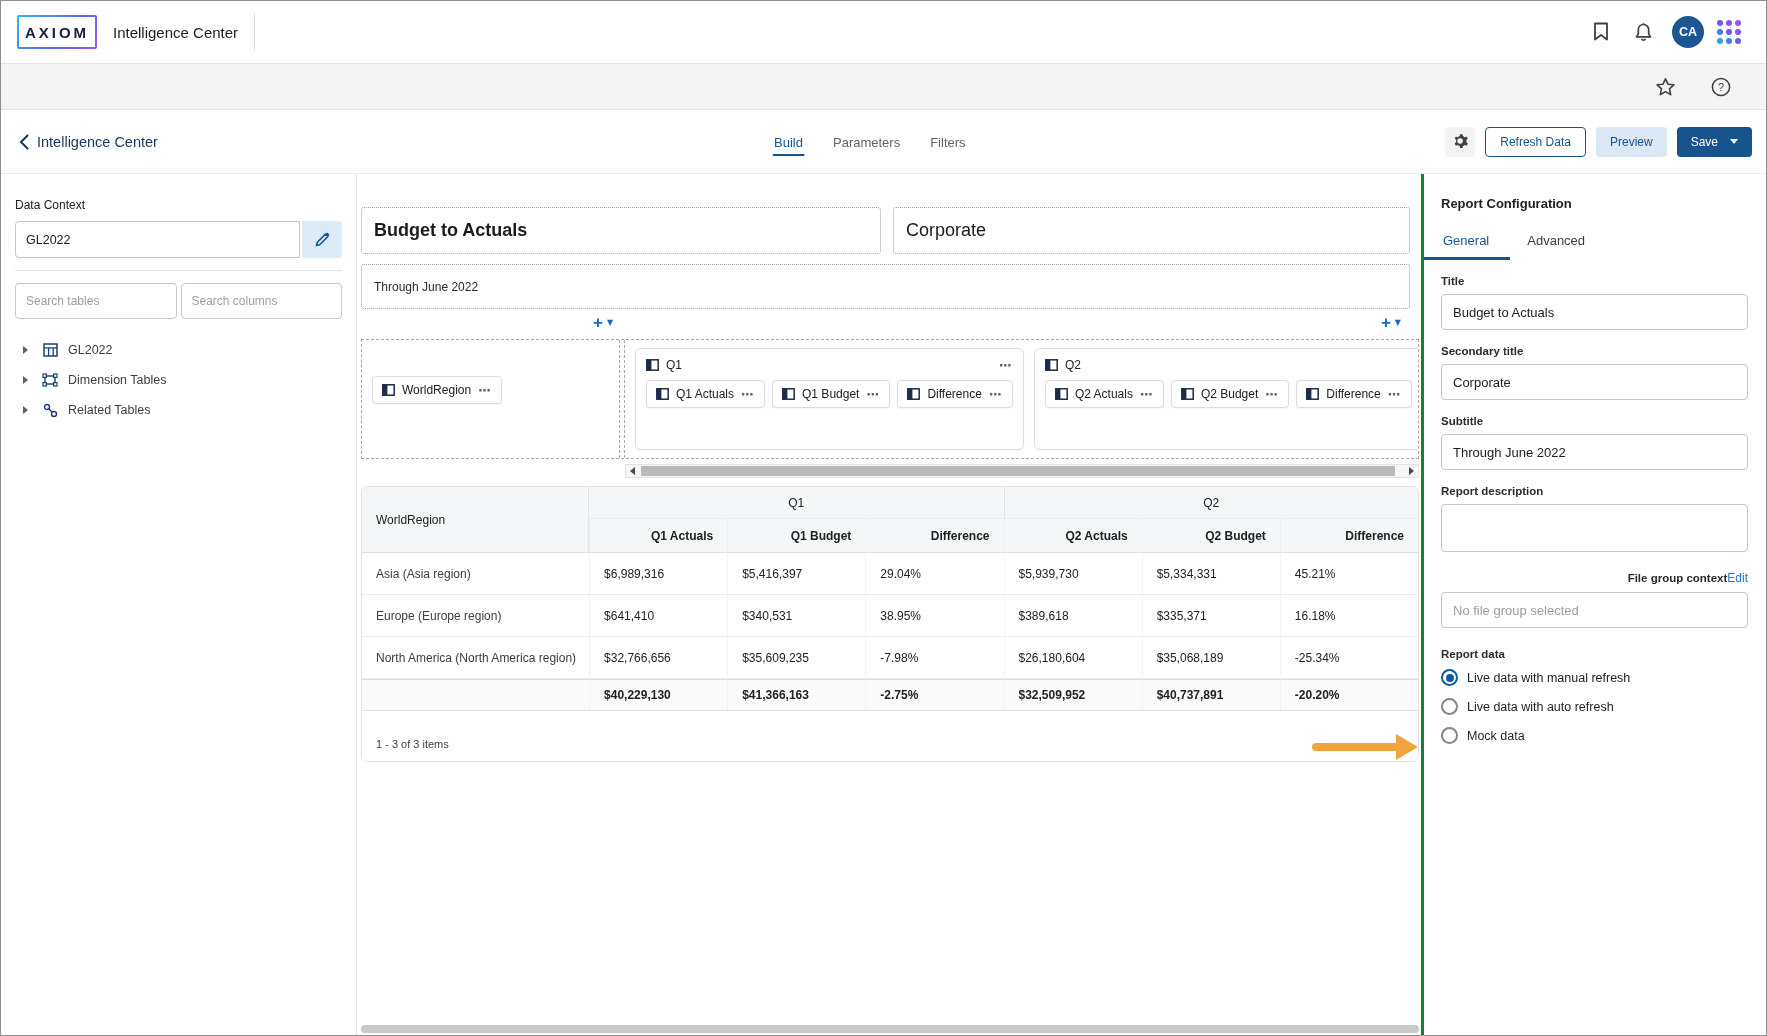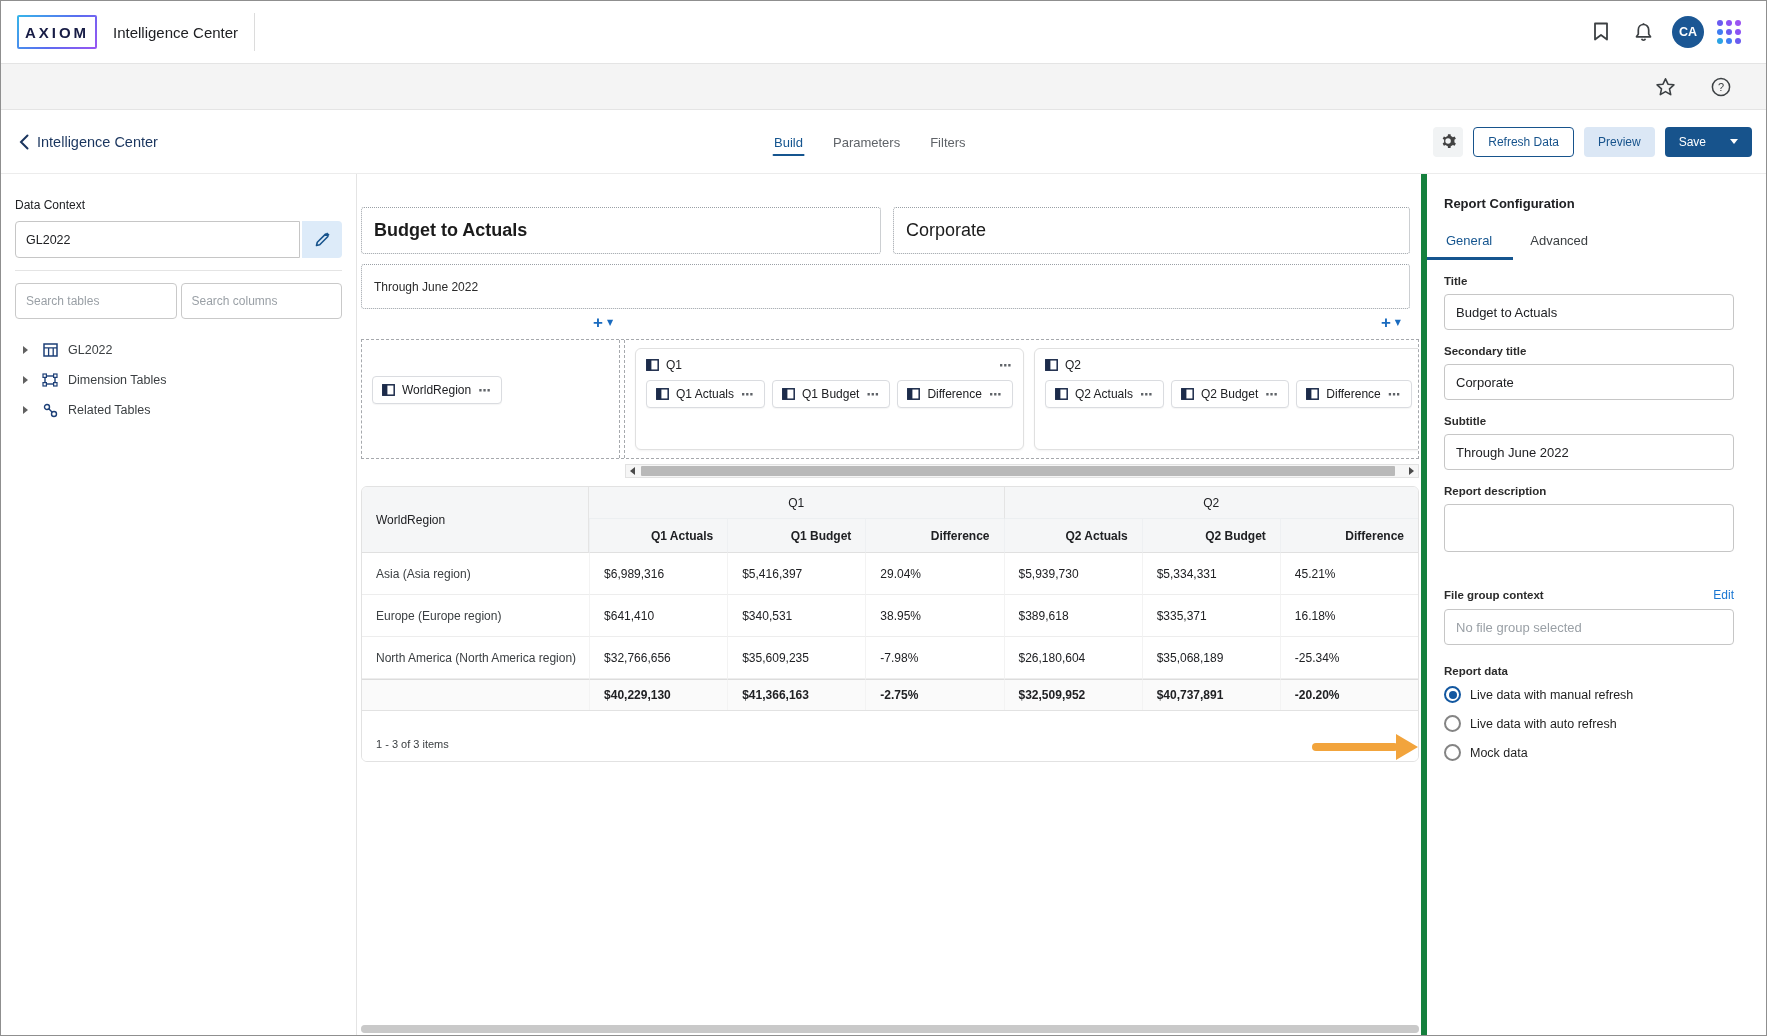--- a/index.html
+++ b/index.html
@@ -28,21 +28,21 @@
   .back-link { display:flex; align-items:center; gap:8px; color:#1a355e; font-size:14.5px; cursor:pointer; }
   .center-tabs { position:absolute; left:50%; top:0; transform:translateX(-57%); height:100%; display:flex; align-items:center; gap:26px; }
   .tab { font-size:13px; color:#5f6368; padding:10px 2px 8px; cursor:pointer; position:relative; }
   .tab.active { color:#15558f; }
   .tab.active::after { content:""; position:absolute; left:0; right:0; bottom:2px; height:2.5px; background:#15558f; border-radius:2px; }
   .nav-actions { margin-left:auto; display:flex; align-items:center; gap:10px; }
   .icon-btn { width:30px; height:30px; border-radius:4px; background:#f1f3f4; border:none; display:flex; align-items:center; justify-content:center; cursor:pointer; }
   .btn { height:30px; border-radius:4px; font-size:12px; padding:0 14px; cursor:pointer; font-family:inherit; display:flex; align-items:center; }
   .btn-outline { background:#fff; border:1.5px solid #17538c; color:#17538c; }
   .btn-tonal { background:#dbe7f5; border:none; color:#17538c; }
-  .btn-filled { background:#17538c; border:none; color:#fff; gap:24px; }
+  .btn-filled { background:#17538c; border:none; color:#fff; gap:12px; }
   .caret-down-w { width:0; height:0; border-left:4.5px solid transparent; border-right:4.5px solid transparent; border-top:5px solid #fff; }
 
   
   .body { flex:1; display:flex; min-height:0; }
   .sidebar { width:356px; flex:0 0 356px; border-right:1px solid #e4e4e4; padding:24px 14px 0 14px; }
   .side-label { font-size:12px; color:#202124; margin-bottom:9px; }
   .ctx-row { display:flex; }
   .ctx-input { flex:1; height:37px; border:1px solid #c6c6c6; border-radius:4px 0 0 4px; padding:0 10px; font-size:12.5px; color:#202124; font-family:inherit; }
   .ctx-edit { width:40px; height:37px; background:#ddebf9; border:none; border-radius:0 4px 4px 0; margin-left:2px; cursor:pointer; display:flex; align-items:center; justify-content:center; }
   .side-divider { height:1px; background:#e4e4e4; margin:12px 0; }
@@ -100,30 +100,30 @@
   .rt-footer { border-top:1px solid #e2e2e2; padding:27px 14px 11px; font-size:11px; color:#3c4043; background:#fff; }
 
   .bottom-scroll { position:absolute; left:4px; right:2px; bottom:2px; height:8px; background:#ececec; border-radius:4px; }
   .bottom-scroll .bthumb { height:8px; width:100%; background:#c9c9c9; border-radius:4px; }
 
   .pointer-arrow { position:absolute; right:3px; top:560px; width:106px; height:26px; }
   .pa-shaft { position:absolute; left:0; top:9px; width:86px; height:8px; background:#f2a43c; border-radius:4px; }
   .pa-head { position:absolute; right:0; top:0; width:0; height:0; border-top:13px solid transparent; border-bottom:13px solid transparent; border-left:22px solid #f2a43c; }
 
   
-  .config { width:345px; flex:0 0 345px; border-left:6px solid #15803d; padding:22px 32px 0 17px; overflow:hidden; }
+  .config { width:345px; flex:0 0 345px; border-left:3px solid #15803d; padding:22px 18px 0 17px; overflow:hidden; }
   .cfg-title { font-size:13px; font-weight:bold; color:#202124; }
   .cfg-tabs { display:flex; gap:34px; margin:16px -17px 0; padding:0 0 0 17px; position:relative; }
   .cfg-tab { font-size:13px; color:#3c4043; padding:6px 2px 12px; cursor:pointer; }
   .cfg-tab.active { color:#15558f; }
   .cfg-underline { position:absolute; left:0; bottom:0; width:86px; height:3px; background:#15558f; }
   .f-label { font-size:11.5px; font-weight:bold; color:#2b2b2b; margin:15px 0 7px; }
   .f-input { width:100%; height:36px; border:1px solid #c6c6c6; border-radius:4px; padding:0 11px; font-size:13px; color:#202124; font-family:inherit; background:#fff; }
   .f-textarea { width:100%; height:48px; border:1px solid #c6c6c6; border-radius:4px; padding:8px 11px; font-size:13px; font-family:inherit; resize:none; }
-  .f-row { display:flex; align-items:center; justify-content:space-between; margin:32px 0 7px; }
+  .f-row { display:flex; align-items:center; justify-content:flex-end; margin:15px 0 7px; }
   .f-row .f-label { margin:0; }
   .edit-link { font-size:12px; color:#1976d2; cursor:pointer; }
   .f-input.muted::placeholder { color:#9aa0a6; }
   .radio-group { margin-top:9px; }
   .radio-row { display:flex; align-items:center; gap:9px; margin:0 0 12px; cursor:pointer; }
   .radio { width:17px; height:17px; border:2px solid #848484; border-radius:50%; position:relative; flex:0 0 17px; }
   .radio.sel { border-color:#1257a0; }
   .radio.sel::after { content:""; position:absolute; inset:2.5px; border-radius:50%; background:#1257a0; }
   .radio-label { font-size:12.5px; color:#1f1f1f; }
 

